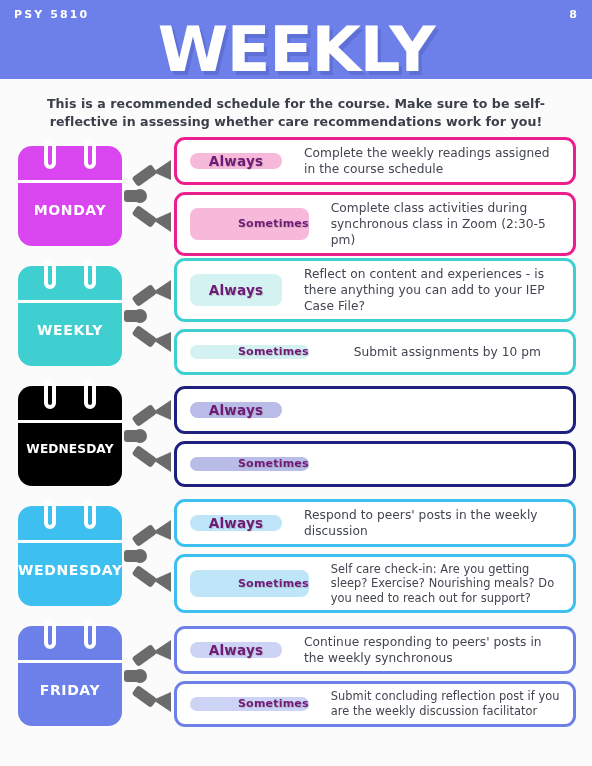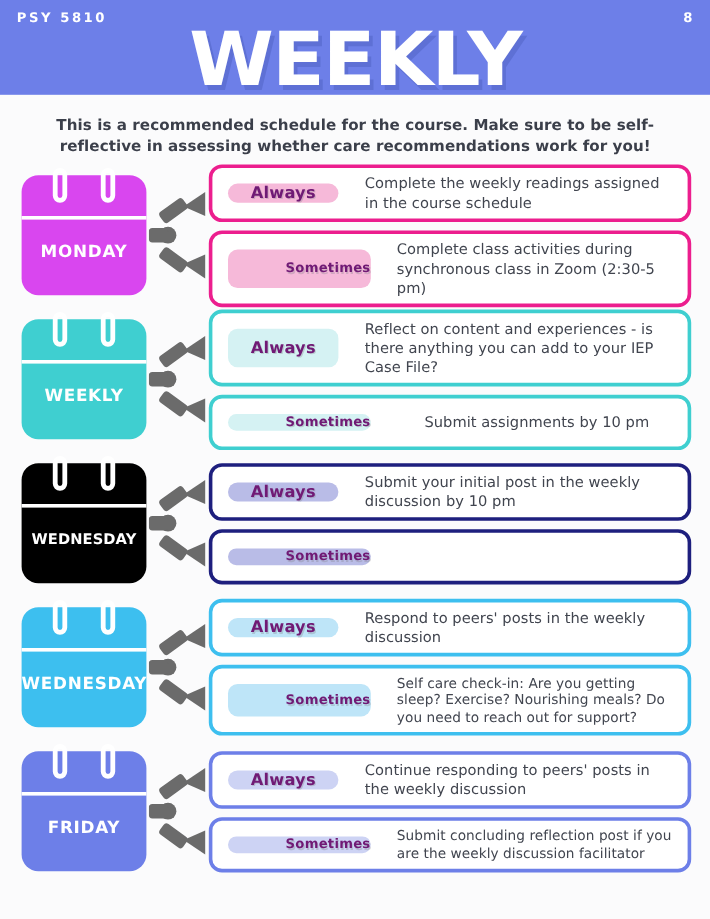--- a/index.html
+++ b/index.html
@@ -304,21 +304,20 @@
     <path d="M47 7 L47 27 L29 19 Z"></path>
     <path d="M47 79 L47 59 L29 67 Z"></path>
   </g>
 </svg>
     </div>
 
     <div class="cards">
 
       <div class="card" style="border-color:#1e1f7e">
         <div class="card-tag" style="background:#b9bce7">Always</div>
-        <div class="card-text">Submit your initial post in the weekly discussion by 10 pm</div>
       </div>
 
       <div class="card" style="border-color:#1e1f7e">
         <div class="card-tag small" style="background:#b9bce7">Sometimes</div>
       </div>
 
     </div>
   </div>
       <div class="day-row">
     <div class="cal" style="background:#3dbfef">
@@ -375,21 +374,21 @@
     <path d="M47 7 L47 27 L29 19 Z"></path>
     <path d="M47 79 L47 59 L29 67 Z"></path>
   </g>
 </svg>
     </div>
 
     <div class="cards">
 
       <div class="card" style="border-color:#6d7fe8">
         <div class="card-tag" style="background:#cdd3f4">Always</div>
-        <div class="card-text">Continue responding to peers' posts in the weekly discussion</div>
+        <div class="card-text">Continue responding to peers' posts in the weekly synchronous</div>
       </div>
 
       <div class="card" style="border-color:#6d7fe8">
         <div class="card-tag small" style="background:#cdd3f4">Sometimes</div>
         <div class="card-text tight">Submit concluding reflection post if you are the weekly discussion facilitator</div>
       </div>
 
     </div>
   </div>
     </div>

